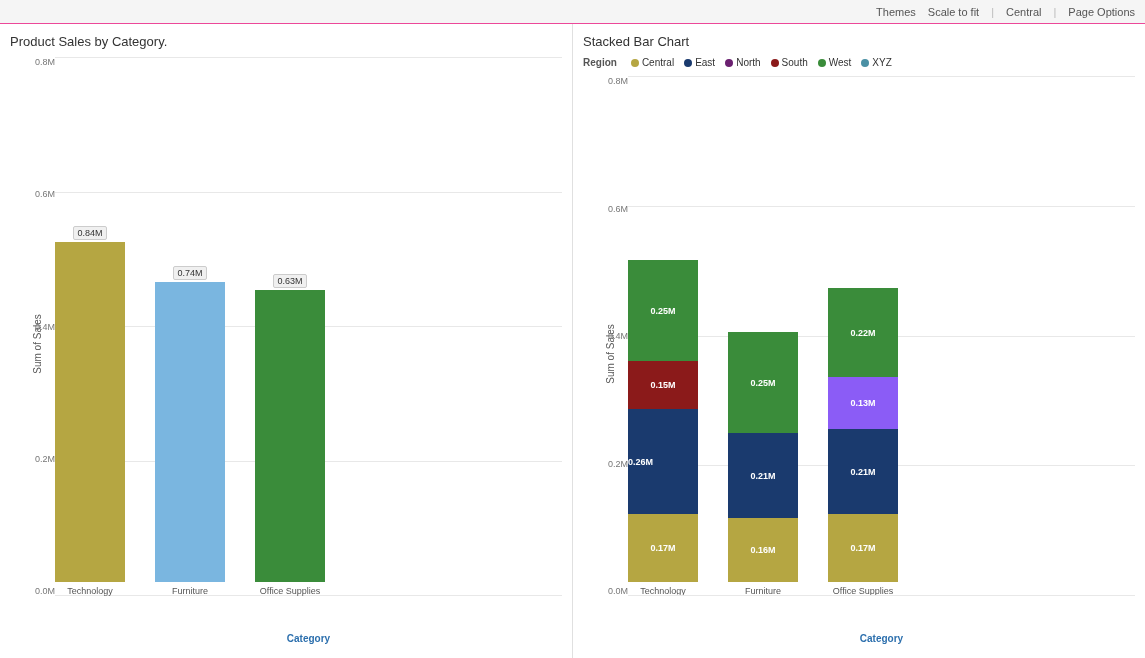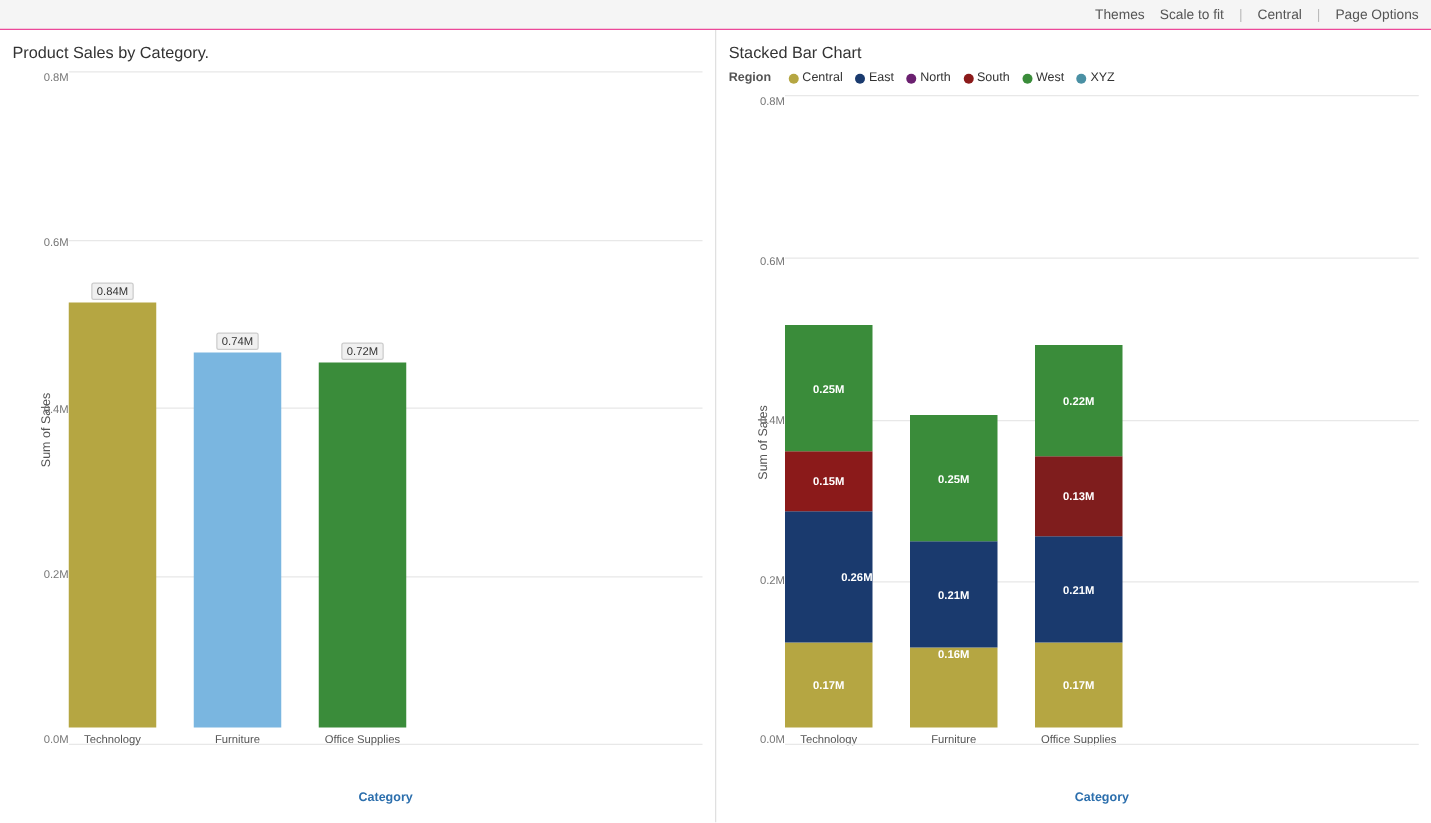--- a/index.html
+++ b/index.html
@@ -263,21 +263,21 @@
               <div class="bar-label-top">0.84M</div>
               <div class="bar" style="height: 340px; background: rgb(181, 166, 66); width: 70px;"></div>
               <div class="bar-category-label">Technology</div>
             </div>
             <div class="bar-wrapper" style="display: flex; flex-direction: column; align-items: center;">
               <div class="bar-label-top">0.74M</div>
               <div class="bar" style="height: 300px; background: rgb(122, 182, 224); width: 70px;"></div>
               <div class="bar-category-label">Furniture</div>
             </div>
             <div class="bar-wrapper" style="display: flex; flex-direction: column; align-items: center;">
-              <div class="bar-label-top">0.72M</div>
+              <div class="bar-label-top">0.63M</div>
               <div class="bar" style="height: 292px; background: rgb(58, 140, 58); width: 70px;"></div>
               <div class="bar-category-label">Office Supplies</div>
             </div>
           </div>
       </div>
       <div style="padding-left:45px; padding-bottom:4px;">
         <div class="x-axis-title">Category</div>
       </div>
     </div>
   </div>
@@ -332,55 +332,55 @@
           <div class="gridline"></div>
           <div class="gridline"></div>
         </div>
 
         <div class="stacked-bars-group" id="stacked-bars">
         <div class="stacked-bar-wrapper" style="display: flex; flex-direction: column; align-items: center;">
               <div class="stacked-bar" style="width: 70px; display: flex; flex-direction: column-reverse;">
                 <div class="stack-segment" style="height: 68px; background: rgb(181, 166, 66); width: 70px; display: flex; align-items: center; justify-content: center;">
                   <span class="segment-label">0.17M</span>
                 </div>
-                <div class="stack-segment" style="height: 105px; background: rgb(26, 58, 110); width: 70px; display: flex; align-items: center; justify-content: flex-end;">
+                <div class="stack-segment" style="height: 105px; background: rgb(26, 58, 110); width: 70px; display: flex; align-items: center; justify-content: flex-start;">
                   <span class="segment-label">0.26M</span>
                 </div>
                 <div class="stack-segment" style="height: 48px; background: rgb(139, 26, 26); width: 70px; display: flex; align-items: center; justify-content: center;">
                   <span class="segment-label">0.15M</span>
                 </div>
                 <div class="stack-segment" style="height: 101px; background: rgb(58, 140, 58); width: 70px; display: flex; align-items: center; justify-content: center;">
                   <span class="segment-label">0.25M</span>
                 </div>
               </div>
               <div class="bar-category-label">Technology</div>
             </div>
             <div class="stacked-bar-wrapper" style="display: flex; flex-direction: column; align-items: center;">
               <div class="stacked-bar" style="width: 70px; display: flex; flex-direction: column-reverse;">
-                <div class="stack-segment" style="height: 64px; background: rgb(181, 166, 66); width: 70px; display: flex; align-items: flex-start; justify-content: center;">
+                <div class="stack-segment" style="height: 64px; background: rgb(181, 166, 66); width: 70px; display: flex; align-items: center; justify-content: center;">
                   <span class="segment-label">0.16M</span>
                 </div>
                 <div class="stack-segment" style="height: 85px; background: rgb(26, 58, 110); width: 70px; display: flex; align-items: center; justify-content: center;">
                   <span class="segment-label">0.21M</span>
                 </div>
                 <div class="stack-segment" style="height: 101px; background: rgb(58, 140, 58); width: 70px; display: flex; align-items: center; justify-content: center;">
                   <span class="segment-label">0.25M</span>
                 </div>
               </div>
               <div class="bar-category-label">Furniture</div>
             </div>
             <div class="stacked-bar-wrapper" style="display: flex; flex-direction: column; align-items: center;">
               <div class="stacked-bar" style="width: 70px; display: flex; flex-direction: column-reverse;">
                 <div class="stack-segment" style="height: 68px; background: rgb(181, 166, 66); width: 70px; display: flex; align-items: center; justify-content: center;">
                   <span class="segment-label">0.17M</span>
                 </div>
                 <div class="stack-segment" style="height: 85px; background: rgb(26, 58, 110); width: 70px; display: flex; align-items: center; justify-content: center;">
                   <span class="segment-label">0.21M</span>
                 </div>
-                <div class="stack-segment" style="height: 64px; background: #7f1d1d; width: 70px; display: flex; align-items: center; justify-content: center;">
+                <div class="stack-segment" style="height: 52px; background: #8b5cf6; width: 70px; display: flex; align-items: center; justify-content: center;">
                   <span class="segment-label">0.13M</span>
                 </div>
                 <div class="stack-segment" style="height: 89px; background: rgb(58, 140, 58); width: 70px; display: flex; align-items: center; justify-content: center;">
                   <span class="segment-label">0.22M</span>
                 </div>
               </div>
               <div class="bar-category-label">Office Supplies</div>
             </div>
           </div>
       </div>

